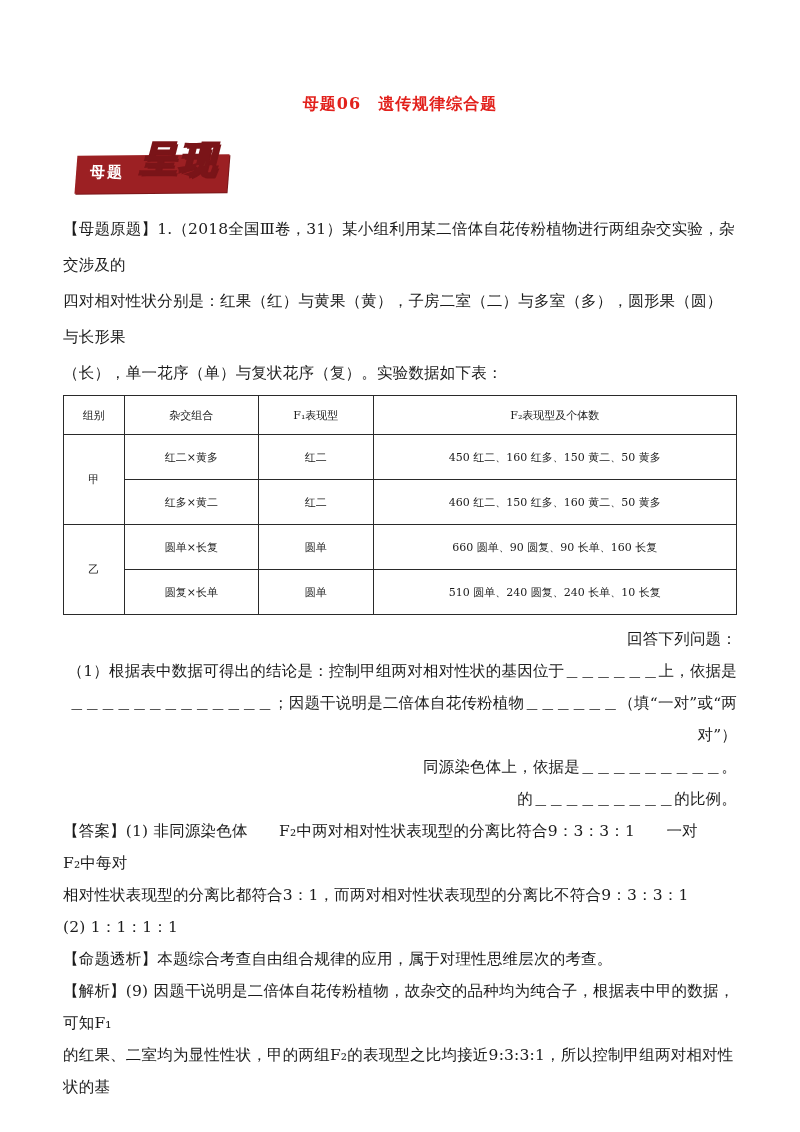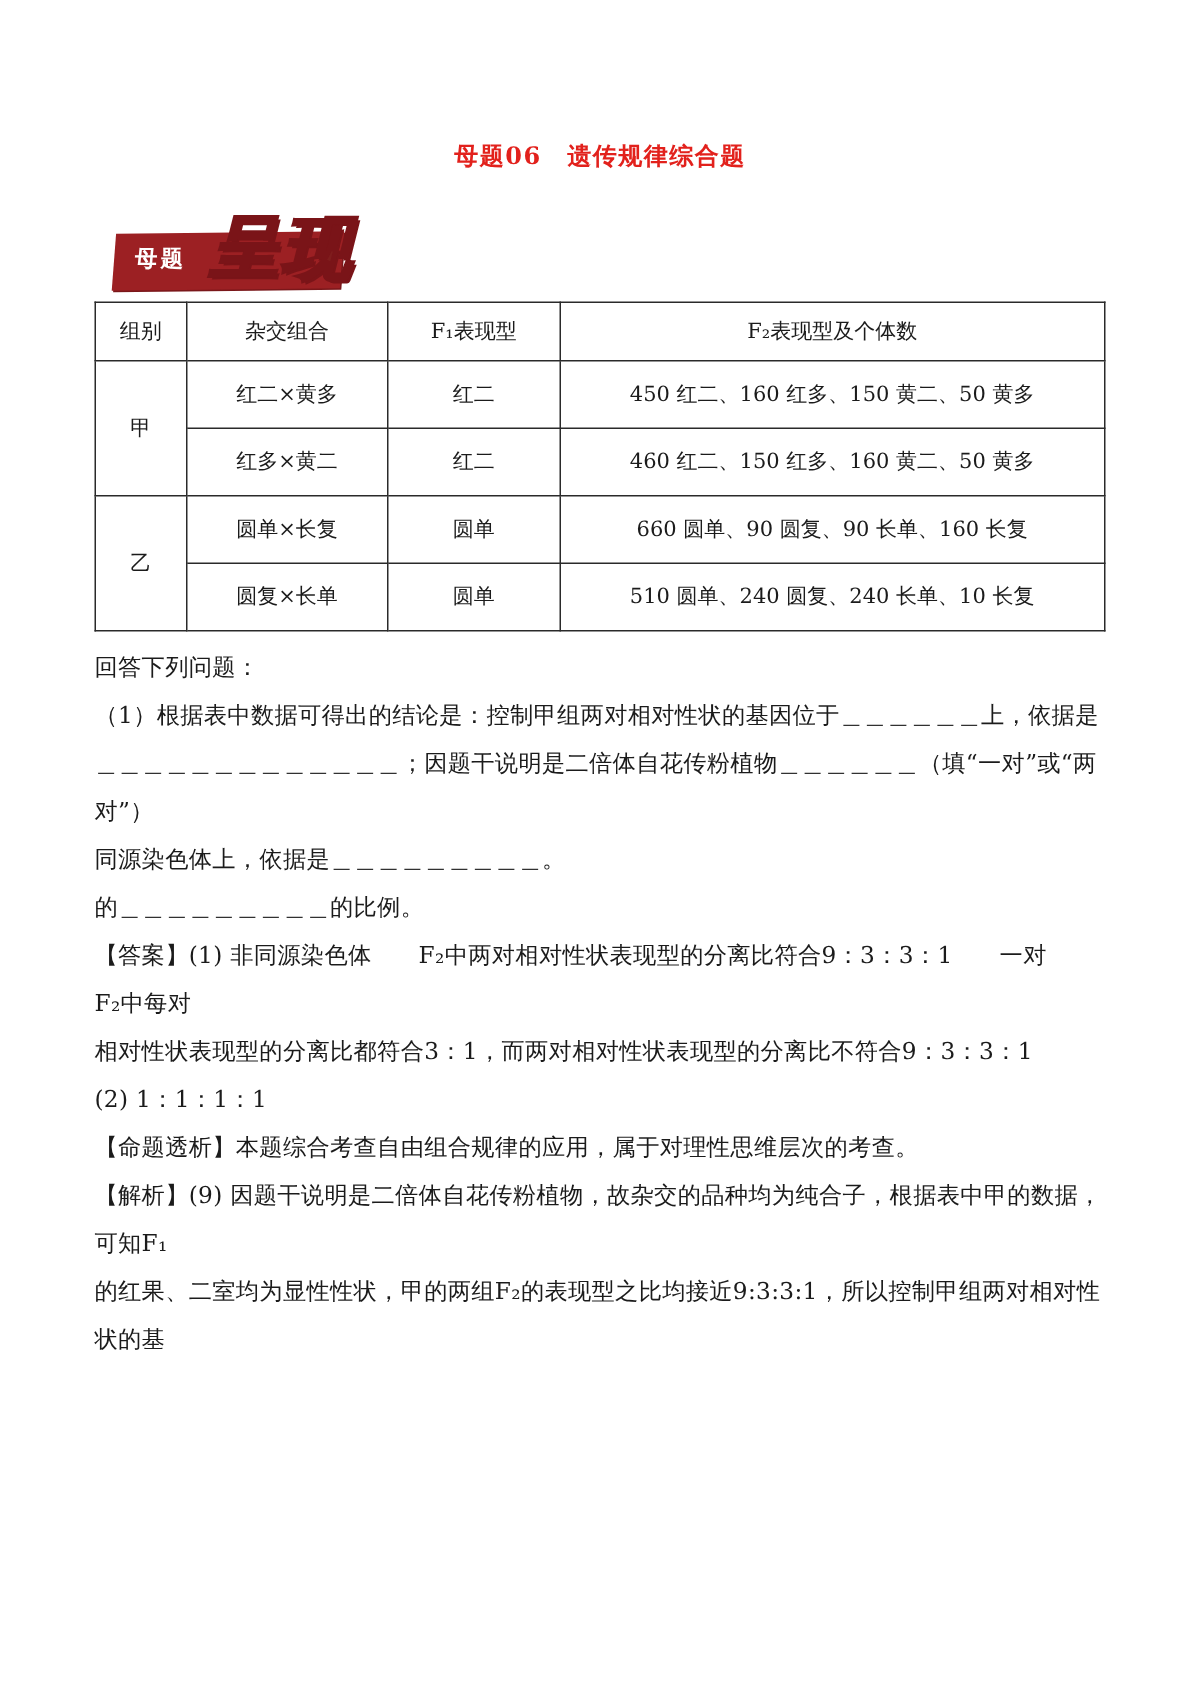--- a/index.html
+++ b/index.html
@@ -34,21 +34,21 @@
   .banner-small{
     position:absolute;left:24px;top:22px;
     color:#ffffff;
     font-size:15px;font-weight:bold;
     letter-spacing:2px;
     font-family:"DejaVu Sans","Liberation Sans",sans-serif;
   }
   .banner-large{
     position:absolute;left:74px;top:-6px;
     color:#7f1d1d;
-    font-size:46px;font-weight:bold;font-style:italic;
+    font-size:37px;font-weight:bold;font-style:italic;
     letter-spacing:2px;
     -webkit-text-stroke:2px #7a1418;
     text-shadow:2px 2px 0 #7a1418;
     font-family:"DejaVu Sans","Liberation Sans",sans-serif;
   }
   .content{padding:0 63px;}
   .intro{margin-top:14px;}
   .line{
     font-size:15.5px;
     line-height:36px;
@@ -57,48 +57,53 @@
   }
   .tight .line{line-height:32px;}
   table.data{
     width:100%;
     border-collapse:collapse;
     margin-top:4px;
   }
   table.data th, table.data td{
     border:1px solid #2a2a2a;
     text-align:center;
-    font-size:14px;
+    font-size:11px;
     font-weight:normal;
     padding:0 4px;
   }
   table.data tr.hdr th{height:38px;}
   table.data tr.datarow td{height:44px;}
   .col-group{width:9%;}
   .col-cross{width:20%;}
   .col-f1{width:17%;}
   .col-f2{width:54%;}
-  .qa{margin-top:8px;}
+  .qa{margin-top:8px;text-align:right;}
   .sect{margin-top:0px;}
 </style>
 </head>
 <body>
 
 <div class="page">
 
   <div class="doc-title">母题06　遗传规律综合题</div>
 
   <div class="banner">
     <div class="banner-box"></div>
     <div class="banner-small">母题</div>
     <div class="banner-large">呈现</div>
   </div>
 
   <div class="content">
 
+    <div class="intro">
+      <div class="line">【母题原题】1.（2018全国Ⅲ卷，31）某小组利用某二倍体自花传粉植物进行两组杂交实验，杂交涉及的</div>
+      <div class="line">四对相对性状分别是：红果（红）与黄果（黄），子房二室（二）与多室（多），圆形果（圆）与长形果</div>
+      <div class="line">（长），单一花序（单）与复状花序（复）。实验数据如下表：</div>
+    </div>
 
     <table class="data">
       <tbody>
         <tr class="hdr">
           <th class="col-group">组别</th>
           <th class="col-cross">杂交组合</th>
           <th class="col-f1">F₁表现型</th>
           <th class="col-f2">F₂表现型及个体数</th>
         </tr>
         <tr class="datarow">

